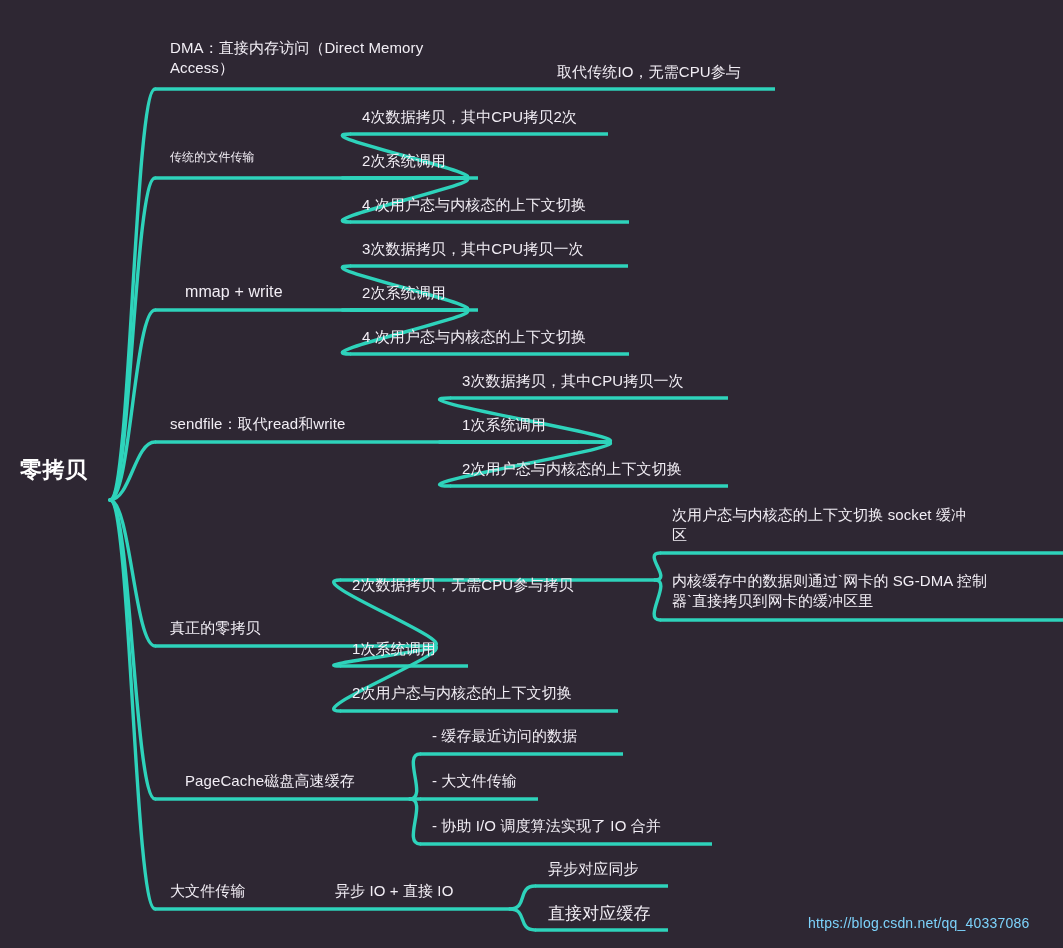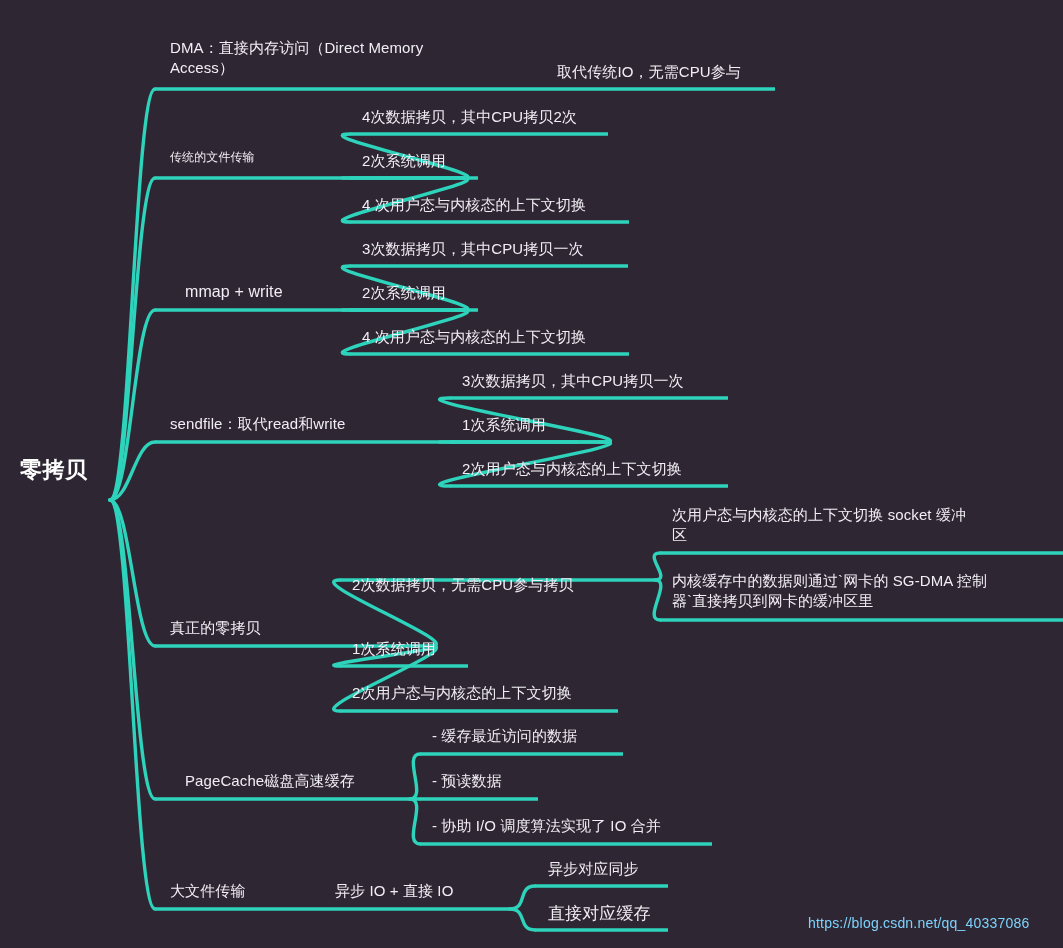--- a/index.html
+++ b/index.html
@@ -134,21 +134,21 @@
       <div class="node reg" style="left: 170px; top: 618px; width: 260px; font-size: 15px;">真正的零拷贝</div>
       <div class="node bold" style="left: 352px; top: 552px; width: 340px; font-size: 15px; margin-top: 23px;">2次数据拷贝，无需CPU参与拷贝</div>
       <div class="node reg" style="left: 672px; top: 505px; width: 375px; font-size: 15px;">次用户态与内核态的上下文切换 socket 缓冲
 区</div>
       <div class="node reg" style="left: 672px; top: 571px; width: 378px; font-size: 15px;">内核缓存中的数据则通过`网卡的 SG-DMA 控制
 器`直接拷贝到网卡的缓冲区里</div>
       <div class="node bold" style="left: 352px; top: 639px; width: 330px; font-size: 15px;">1次系统调用</div>
       <div class="node bold" style="left: 352px; top: 683px; width: 340px; font-size: 15px;">2次用户态与内核态的上下文切换</div>
       <div class="node bold" style="left: 170px; top: 771px; width: 260px; font-size: 15px; margin-left: 15px;">PageCache磁盘高速缓存</div>
       <div class="node reg" style="left: 432px; top: 726px; width: 320px; font-size: 15px;">- 缓存最近访问的数据</div>
-      <div class="node reg" style="left: 432px; top: 771px; width: 320px; font-size: 15px;">- 预读数据</div>
+      <div class="node reg" style="left: 432px; top: 771px; width: 320px; font-size: 15px;">- 大文件传输</div>
       <div class="node reg" style="left: 432px; top: 816px; width: 340px; font-size: 15px;">- 协助 I/O 调度算法实现了 IO 合并</div>
       <div class="node reg" style="left: 170px; top: 881px; width: 200px; font-size: 15px;">大文件传输</div>
       <div class="node bold" style="left: 335px; top: 881px; width: 200px; font-size: 15px;">异步 IO + 直接 IO</div>
       <div class="node reg" style="left: 548px; top: 859px; width: 220px; font-size: 15px;">异步对应同步</div>
       <div class="node reg" style="left: 548px; top: 903px; width: 220px; font-size: 17px;">直接对应缓存</div>
     </div>
 
   <div class="watermark" style="left:808px; top:915px;">https://blog.csdn.net/qq_40337086</div>
 
 </div>

